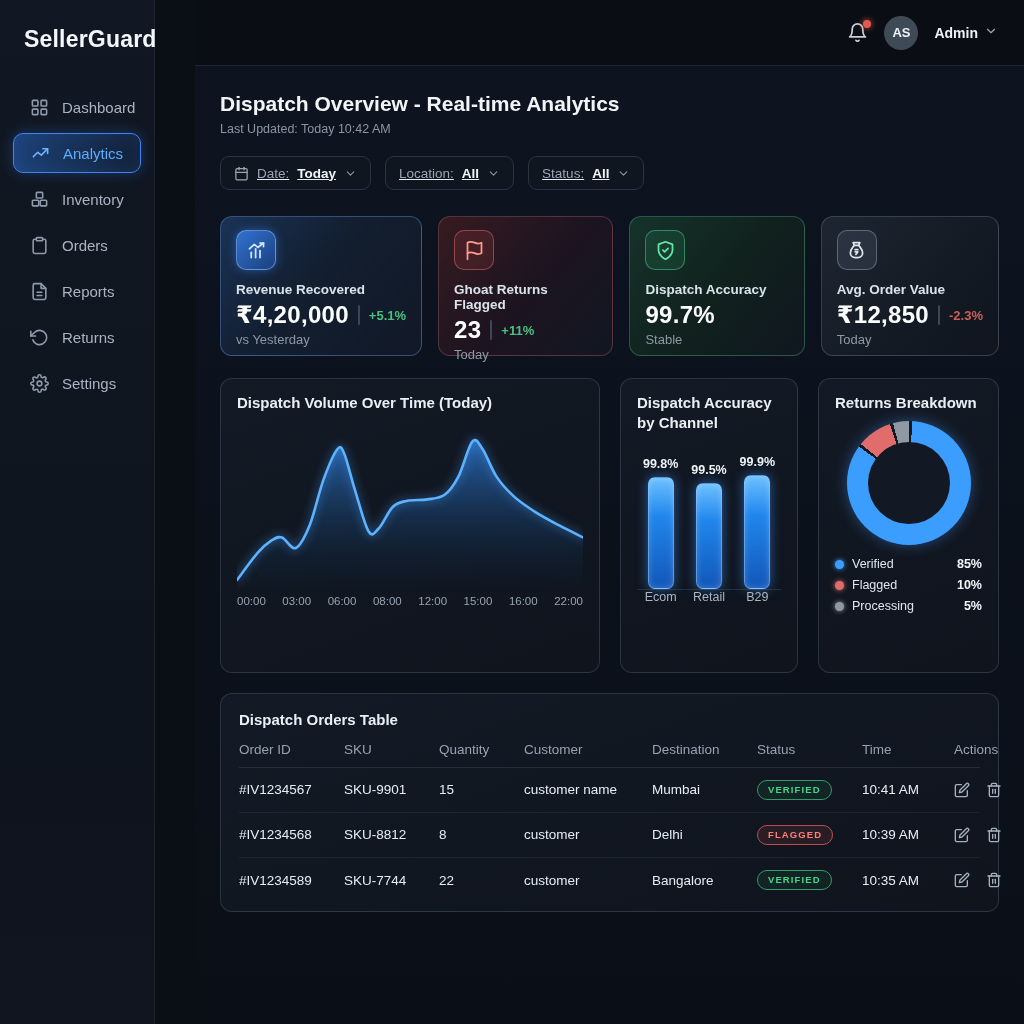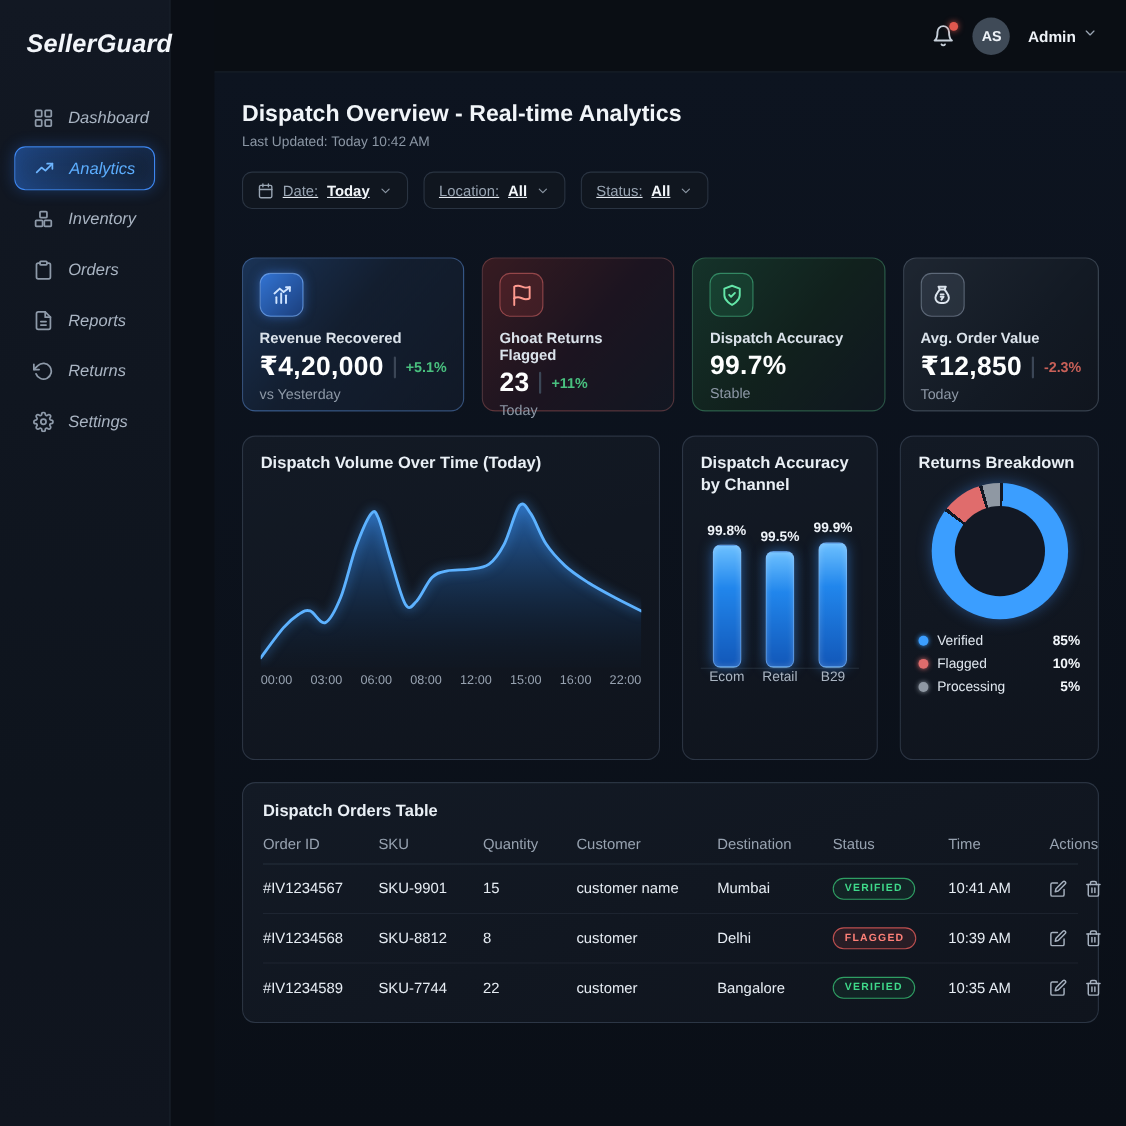--- a/index.html
+++ b/index.html
@@ -5,21 +5,21 @@
   * { margin:0; padding:0; box-sizing:border-box; }
   html,body { width:1024px; height:1024px; overflow:hidden; }
   body {
     background:#0a0e15;
     font-family:"Liberation Sans","DejaVu Sans",sans-serif;
     color:#e6ecf3;
   }
   
   .sidebar{position:fixed;left:0;top:0;bottom:0;width:155px;
     background:linear-gradient(180deg,#121823 0%,#0e141d 70%,#10151f 100%);
-    border-right:1px solid #1d2531;z-index:5;font-style:italic;}
+    border-right:1px solid #1d2531;z-index:5;}
   .logo{padding:26px 24px 34px;font-size:23px;font-weight:700;color:#f3f6fa;letter-spacing:.2px;}
   .nav{display:flex;flex-direction:column;gap:6px;}
   .nav-item{display:flex;align-items:center;gap:13px;height:40px;padding:0 30px;
     color:#a9b4c2;font-size:15px;cursor:pointer;}
   .nav-item .icn{width:19px;height:19px;color:#8e9aa9;flex:0 0 auto;}
   .nav-item.active{margin:0 13px;padding:16px 17px;border-radius:10px;
     border:1px solid #3d86f0;
     background:linear-gradient(90deg,rgba(39,99,189,.55),rgba(24,58,108,.28));
     color:#5caeff;
     box-shadow:0 0 14px rgba(50,130,255,.30), inset 0 0 18px rgba(50,130,255,.14);}
@@ -42,21 +42,21 @@
   .page-title{font-size:21px;font-weight:700;color:#f1f5f9;}
   .page-sub{margin-top:6px;font-size:12.5px;color:#8b96a4;}
   
   .chips{display:flex;gap:14px;margin-top:20px;text-decoration:underline;}
   .chip{display:inline-flex;align-items:center;gap:8px;height:34px;padding:0 13px;
     background:#10161f;border:1px solid #2a3442;border-radius:9px;
     font-size:13.5px;color:#9aa6b4;cursor:pointer;}
   .chip b{color:#f2f6fa;font-weight:700;}
   .chip .icn{width:15px;height:15px;}
   
-  .kpis{display:grid;grid-template-columns:repeat(4,1fr);gap:16px;margin-top:44px;}
+  .kpis{display:grid;grid-template-columns:repeat(4,1fr);gap:16px;margin-top:26px;}
   .kpi{height:140px;border-radius:12px;padding:13px 15px;border:1px solid rgba(125,145,170,.28);}
   .kpi .tile{width:40px;height:40px;border-radius:10px;display:flex;align-items:center;justify-content:center;border:1px solid transparent;}
   .kpi .tile .icn{width:21px;height:21px;}
   .kpi.blue{background:linear-gradient(130deg,#1a3356 0%,#14213498 45%,#111927 100%),#111927;border-color:rgba(95,145,215,.45);}
   .kpi.blue .tile{background:linear-gradient(135deg,#3273d2,#1b3f7d);border-color:rgba(140,190,255,.55);color:#cfe4ff;box-shadow:0 0 10px rgba(60,130,240,.5);}
   .kpi.red{background:linear-gradient(130deg,#371b21 0%,#1c1420 52%,#121722 100%);border-color:rgba(190,110,110,.35);}
   .kpi.red .tile{background:rgba(200,70,70,.16);border-color:rgba(225,110,110,.5);color:#ff9a90;}
   .kpi.green{background:linear-gradient(130deg,#15332a 0%,#11211d 52%,#101720 100%);border-color:rgba(90,190,140,.35);}
   .kpi.green .tile{background:rgba(45,180,115,.14);border-color:rgba(80,210,150,.5);color:#64e6a8;}
   .kpi.neutral{background:linear-gradient(130deg,#1e2631 0%,#131a24 60%,#10151e 100%);border-color:rgba(140,155,175,.3);}

